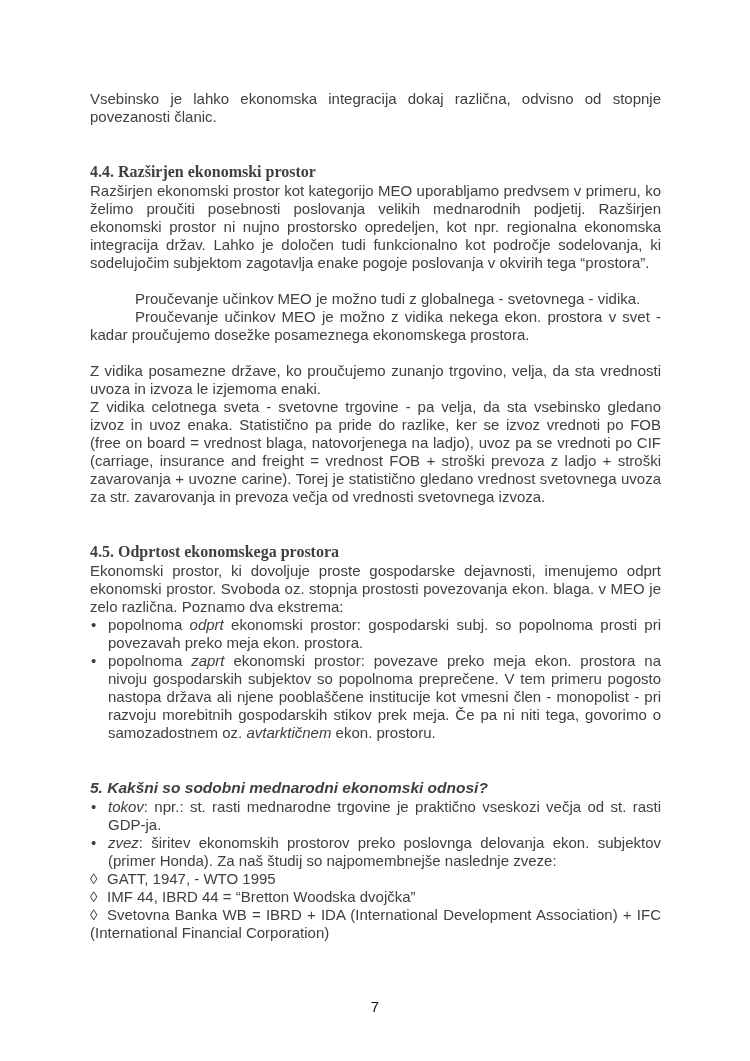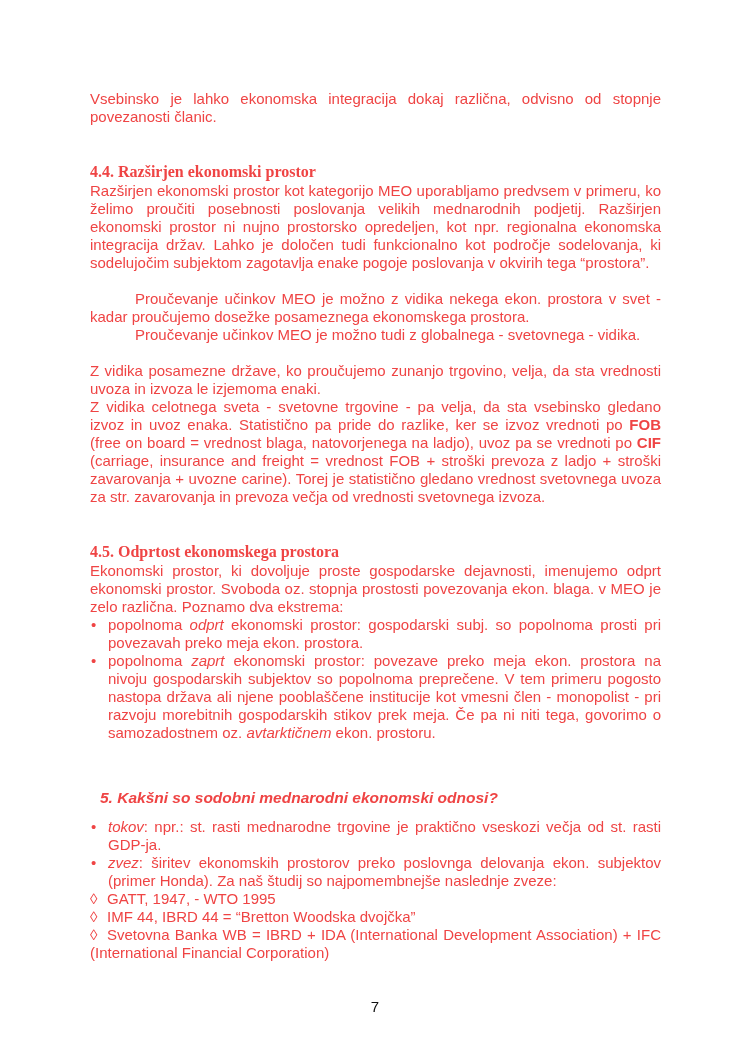--- a/index.html
+++ b/index.html
@@ -1,59 +1,59 @@
 <!DOCTYPE html>
 <html><head>
 <meta charset="utf-8">
 <style>
   html, body { margin: 0; padding: 0; background: #ffffff; }
   body { width: 750px; height: 1061px; position: relative; overflow: hidden; }
   .page {
     position: absolute; left: 90px; top: 90px; width: 571px;
     font-family: "Liberation Sans", sans-serif; font-size: 15px; line-height: 18px;
-    color: #ef4444;
+    color: #404040;
   }
   p { margin: 0; text-align: justify; }
   .gap { height: 18px; }
   .gap2 { height: 36px; }
   .h-serif {
     font-family: "Liberation Serif", serif; font-weight: bold; font-size: 16px;
     line-height: 20px; margin: 0 0 0 0;
   }
   .h-sans {
     font-family: "Liberation Sans", sans-serif; font-weight: bold; font-style: italic;
-    font-size: 15.5px; line-height: 20px; margin: 10px;
+    font-size: 15.5px; line-height: 20px; margin: 0;
   }
   .indent { text-indent: 45px; }
   ul.bullets { list-style: none; margin: 0; padding: 0; }
   ul.bullets li { position: relative; padding-left: 18px; text-align: justify; }
   ul.bullets li .bullet { position: absolute; left: 1px; top: 0; }
   .sub { text-align: justify; }
   .sub .dia { display: inline-block; width: 17px; }
   .pagenum {
     position: absolute; left: 0; width: 750px; top: 998px; text-align: center;
     font-family: "Liberation Sans", sans-serif; font-size: 15px; color: #111;
   }
-  b { font-weight: bold; }
+  b { font-weight: normal; }
   i { }
 </style>
 </head>
 <body>
 
 <div class="page">
 
   <p>Vsebinsko je lahko ekonomska integracija dokaj različna, odvisno od stopnje povezanosti članic.</p>
 
   <div class="gap2"></div>
 
   <h3 class="h-serif">4.4. Razširjen ekonomski prostor</h3>
   <p>Razširjen ekonomski prostor kot kategorijo MEO uporabljamo predvsem v primeru, ko želimo proučiti posebnosti poslovanja velikih mednarodnih podjetij. Razširjen ekonomski prostor ni nujno prostorsko opredeljen, kot npr. regionalna ekonomska integracija držav. Lahko je določen tudi funkcionalno kot področje sodelovanja, ki sodelujočim subjektom zagotavlja enake pogoje poslovanja v okvirih tega “prostora”.</p>
   <div class="gap"></div>
+  <p class="indent">Proučevanje učinkov MEO je možno tudi z globalnega - svetovnega - vidika.</p>
   <p class="indent">Proučevanje učinkov MEO je možno z vidika nekega ekon. prostora v svet - kadar proučujemo dosežke posameznega ekonomskega prostora.</p>
-  <p class="indent">Proučevanje učinkov MEO je možno tudi z globalnega - svetovnega - vidika.</p>
   <div class="gap"></div>
   <p>Z vidika posamezne države, ko proučujemo zunanjo trgovino, velja, da sta vrednosti uvoza in izvoza le izjemoma enaki.</p>
   <p><span>Z vidika celotnega sveta - svetovne trgovine - pa velja, da sta vsebinsko gledano izvoz in uvoz enaka. Statistično pa pride do razlike, ker se izvoz vrednoti po </span><b>FOB</b><span> (free on board = vrednost blaga, natovorjenega na ladjo), uvoz pa se vrednoti po </span><b>CIF</b><span> (carriage, insurance and freight  = vrednost FOB + stroški prevoza z ladjo + stroški zavarovanja + uvozne carine). Torej je statistično gledano vrednost svetovnega uvoza za str. zavarovanja in prevoza večja od vrednosti svetovnega izvoza.</span></p>
 
   <div class="gap2"></div>
 
   <h3 class="h-serif">4.5. Odprtost ekonomskega prostora</h3>
   <p>Ekonomski prostor, ki dovoljuje proste gospodarske dejavnosti, imenujemo odprt ekonomski prostor. Svoboda oz. stopnja prostosti povezovanja ekon. blaga. v MEO je zelo različna. Poznamo dva ekstrema:</p>
   <ul class="bullets">
     <li>

